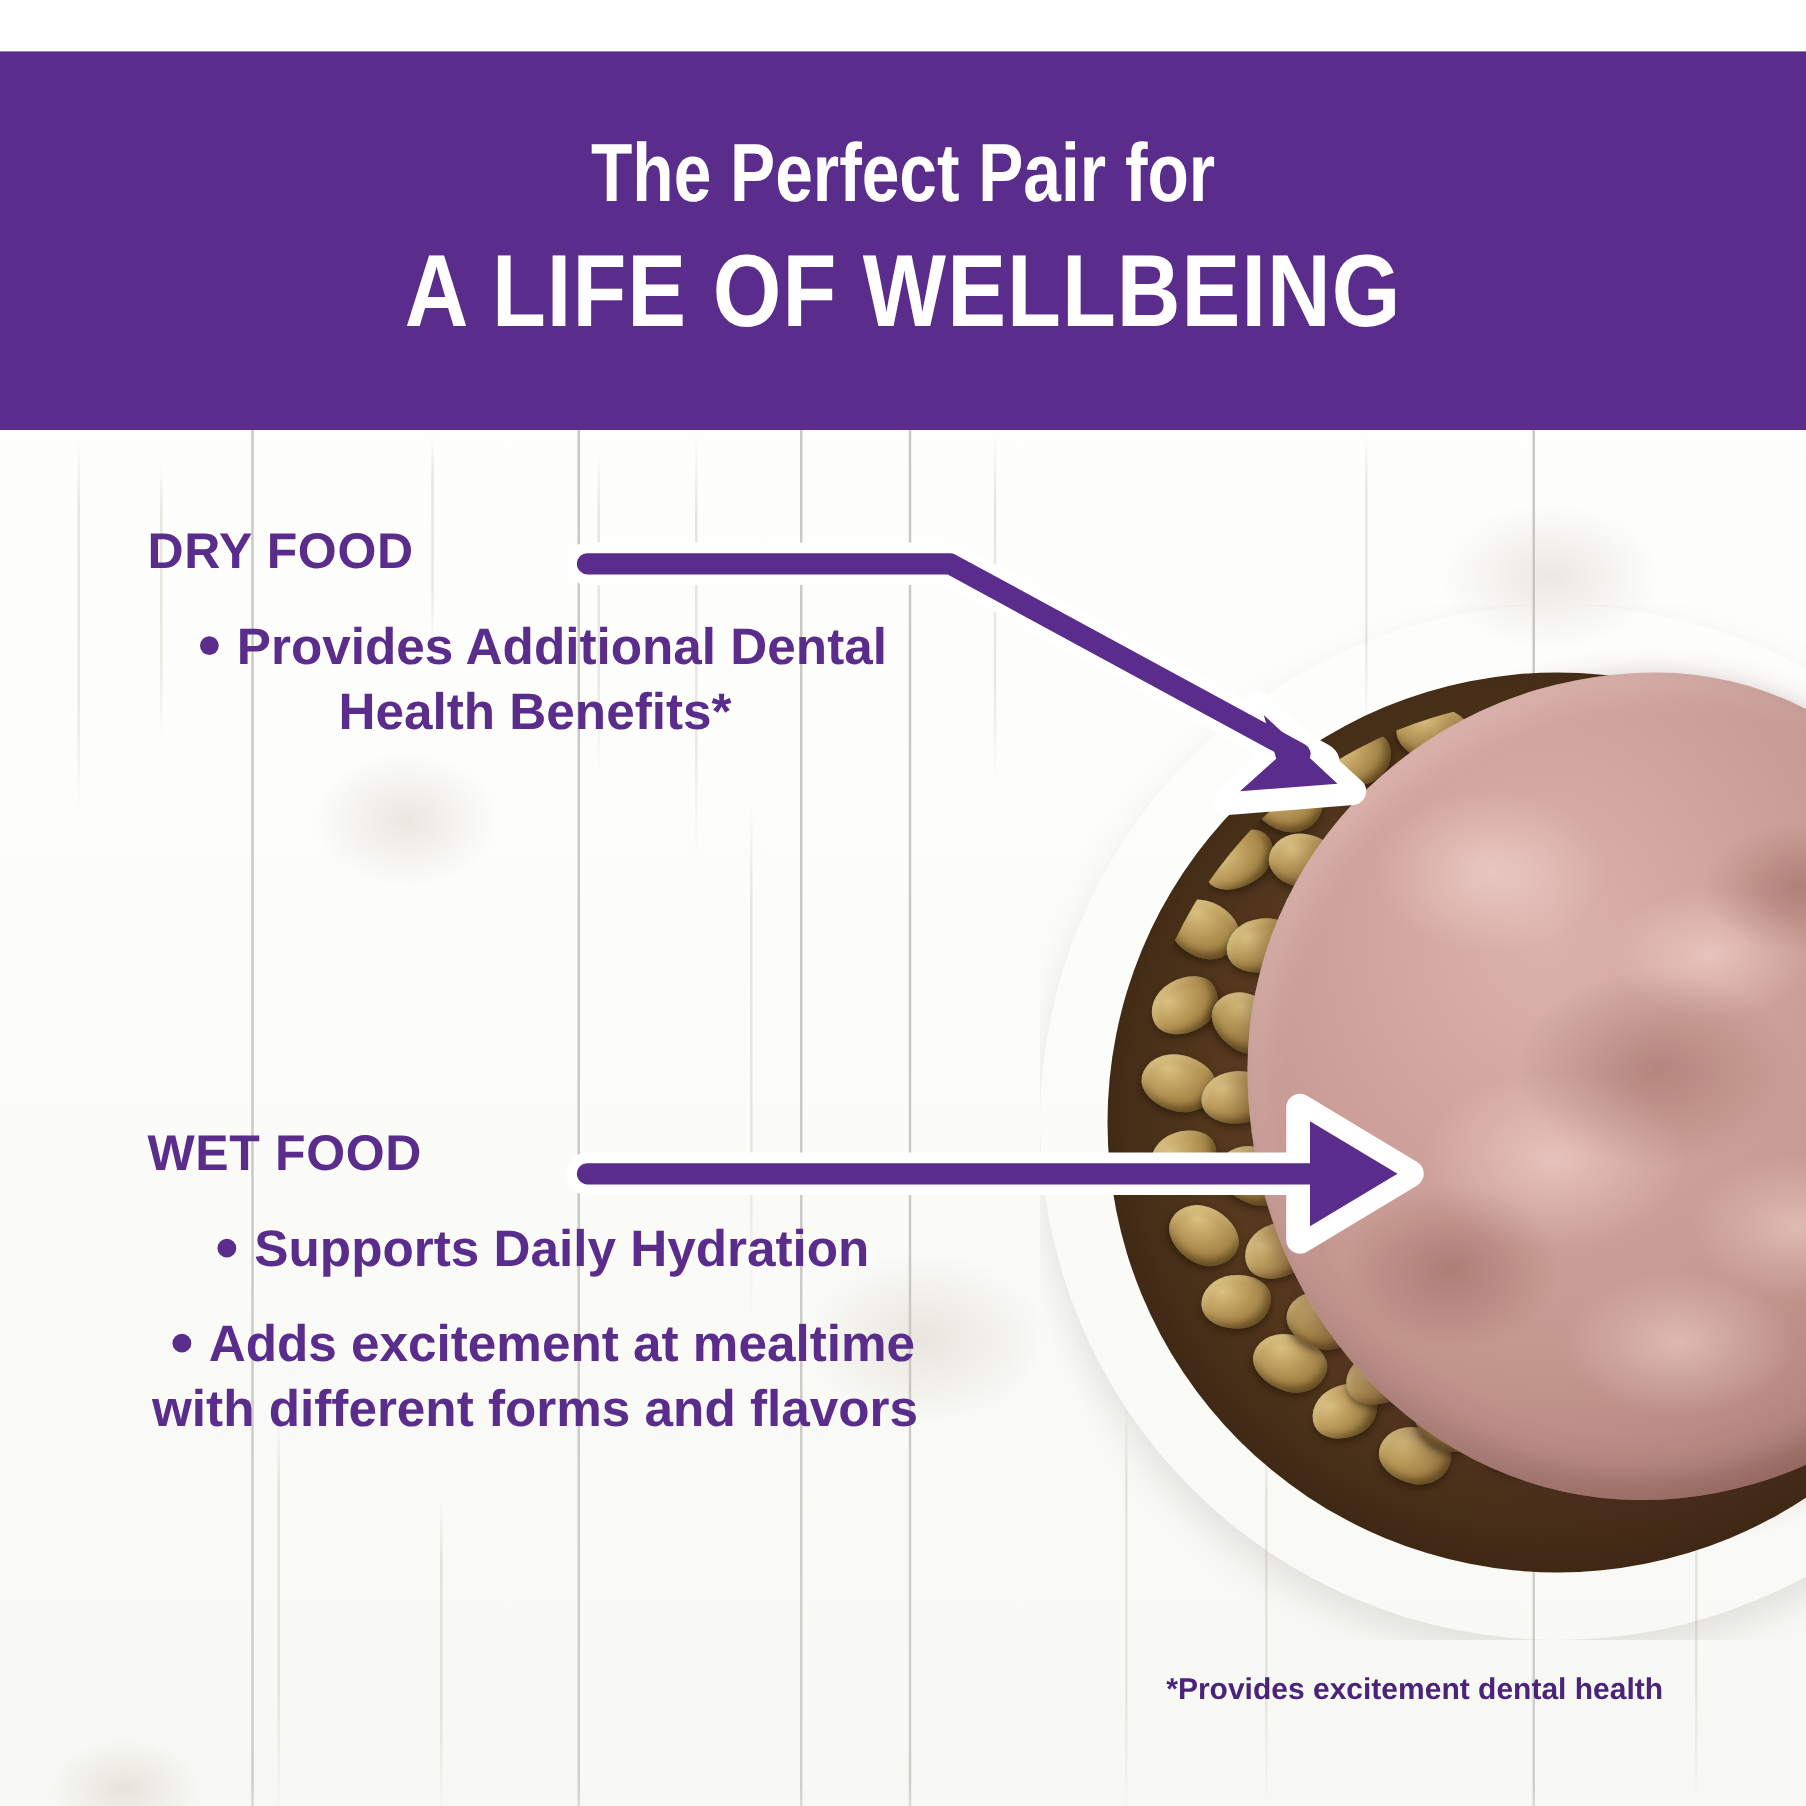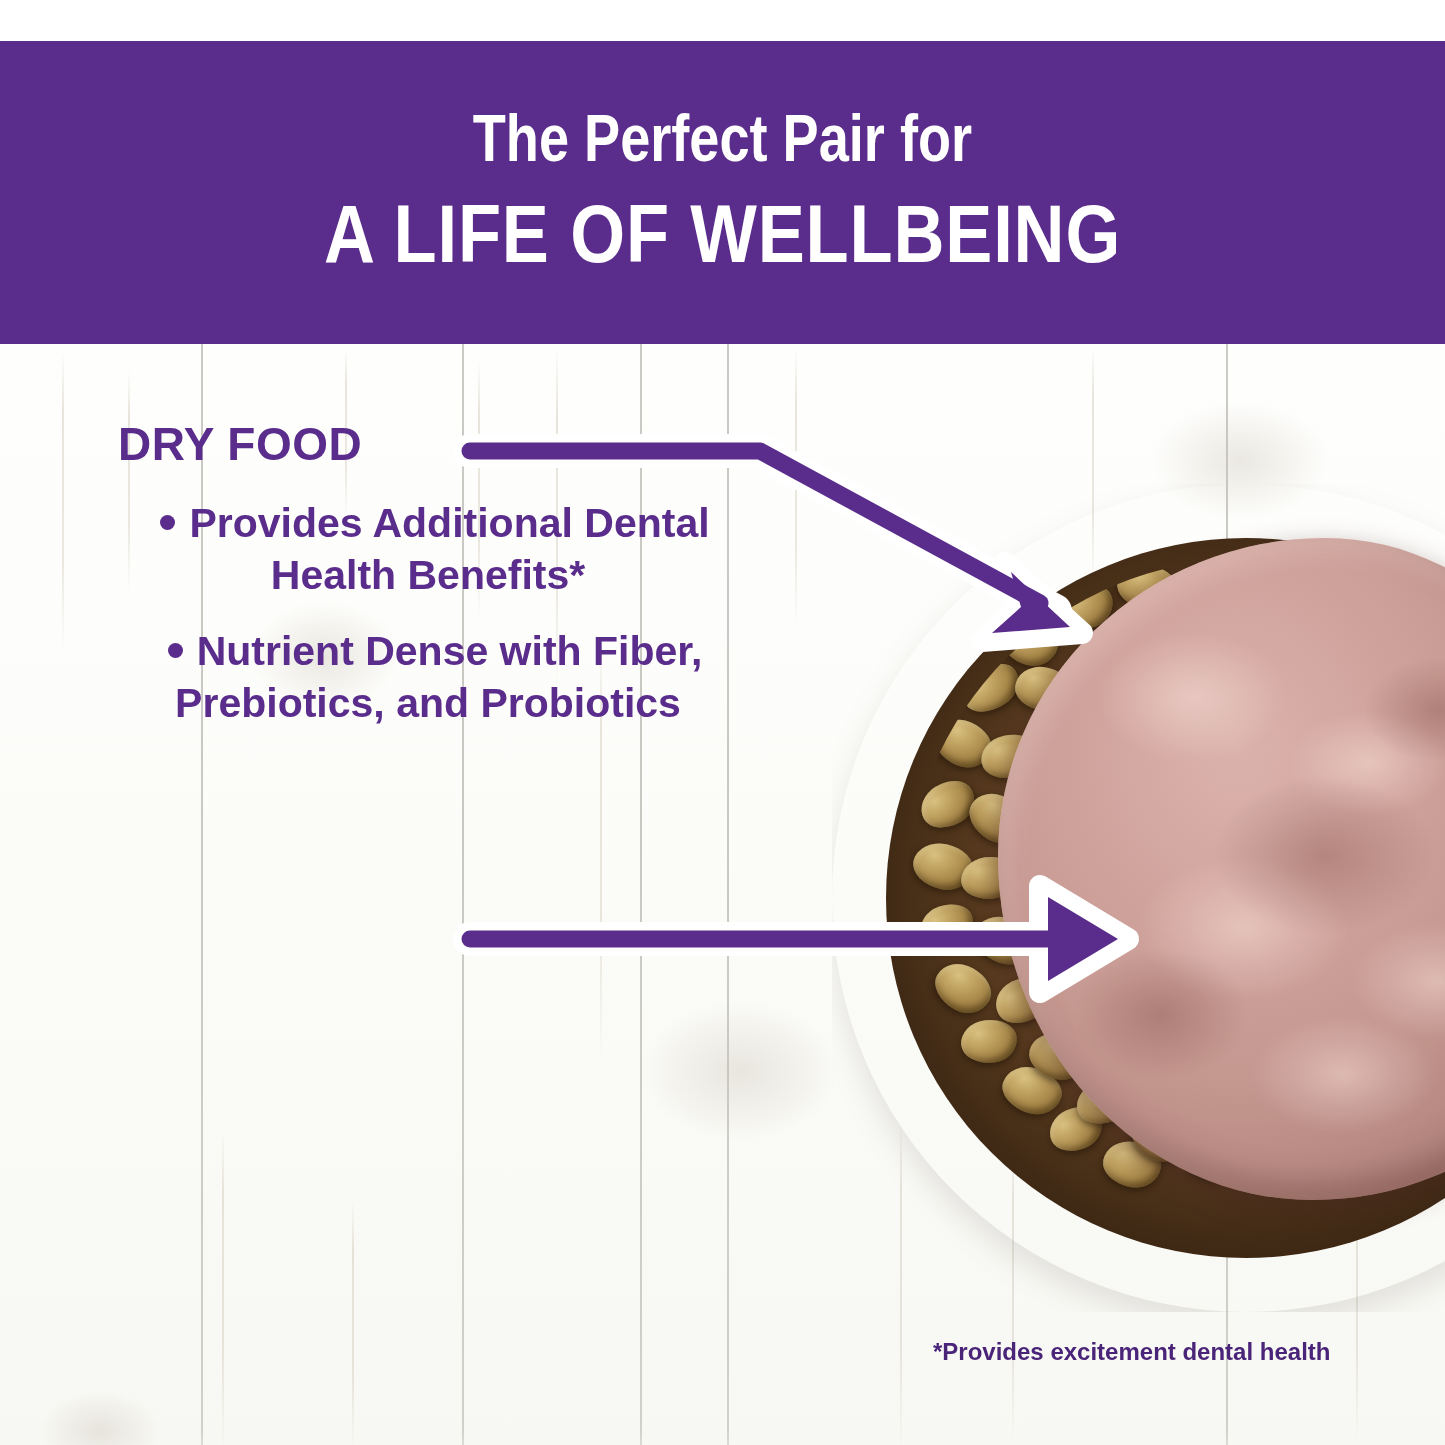--- a/index.html
+++ b/index.html
@@ -190,21 +190,21 @@
     left: 118px;
     width: 660px;
   }
   .sec-dry  { top: 380px; }
   .sec-wet  { top: 862px; }
 
   .sec-head {
     color: #5a2d8c;
     font-family: "Liberation Sans Narrow", "Liberation Sans", sans-serif;
     font-weight: bold;
-    font-size: 46px;
+    font-size: 40px;
     letter-spacing: 0.5px;
     line-height: 1;
     white-space: nowrap;
   }
   .bullets {
     margin-top: 30px;
     text-align: center;
   }
   .bullet {
     color: #5a2d8c;
@@ -371,24 +371,30 @@
 
   <div class="header">
     <div class="header-line1">The Perfect Pair for</div>
     <div class="header-line2">A LIFE OF WELLBEING</div>
   </div>
 
   <div class="section sec-dry">
     <div class="sec-head">DRY FOOD</div>
     <div class="bullets">
       <div class="bullet"><span class="dot"></span><span>Provides Additional Dental Health Benefits*</span></div>
-      <div class="bullet"><span class="dot"></span><span>Nutrient Dense with Fiber, Prebiotics, and Probiotics</span></div>
     </div>
   </div>
 
+  <div class="section sec-wet">
+    <div class="sec-head">WET FOOD</div>
+    <div class="bullets">
+      <div class="bullet"><span class="dot"></span><span>Supports Daily Hydration</span></div>
+      <div class="bullet"><span class="dot"></span><span>Adds excitement at mealtime with different forms and flavors</span></div>
+    </div>
+  </div>
 
   <svg class="arrows" viewBox="0 0 1445 1445">
 
     <g>
       <path d="M 470 410 L 760 410 L 1055 570" fill="none" stroke="#ffffff" stroke-width="34" stroke-linecap="round" stroke-linejoin="round"></path>
       <path d="M 1005 522 L 1082 592 L 982 600 L 1018 566 Z" fill="#ffffff" stroke="#ffffff" stroke-width="22" stroke-linejoin="round"></path>
       <path d="M 470 410 L 760 410 L 1040 562" fill="none" stroke="#5a2d8c" stroke-width="17" stroke-linecap="round" stroke-linejoin="round"></path>
       <path d="M 1011 531 L 1070 586 L 992 592 L 1021 566 Z" fill="#5a2d8c"></path>
     </g>
 

